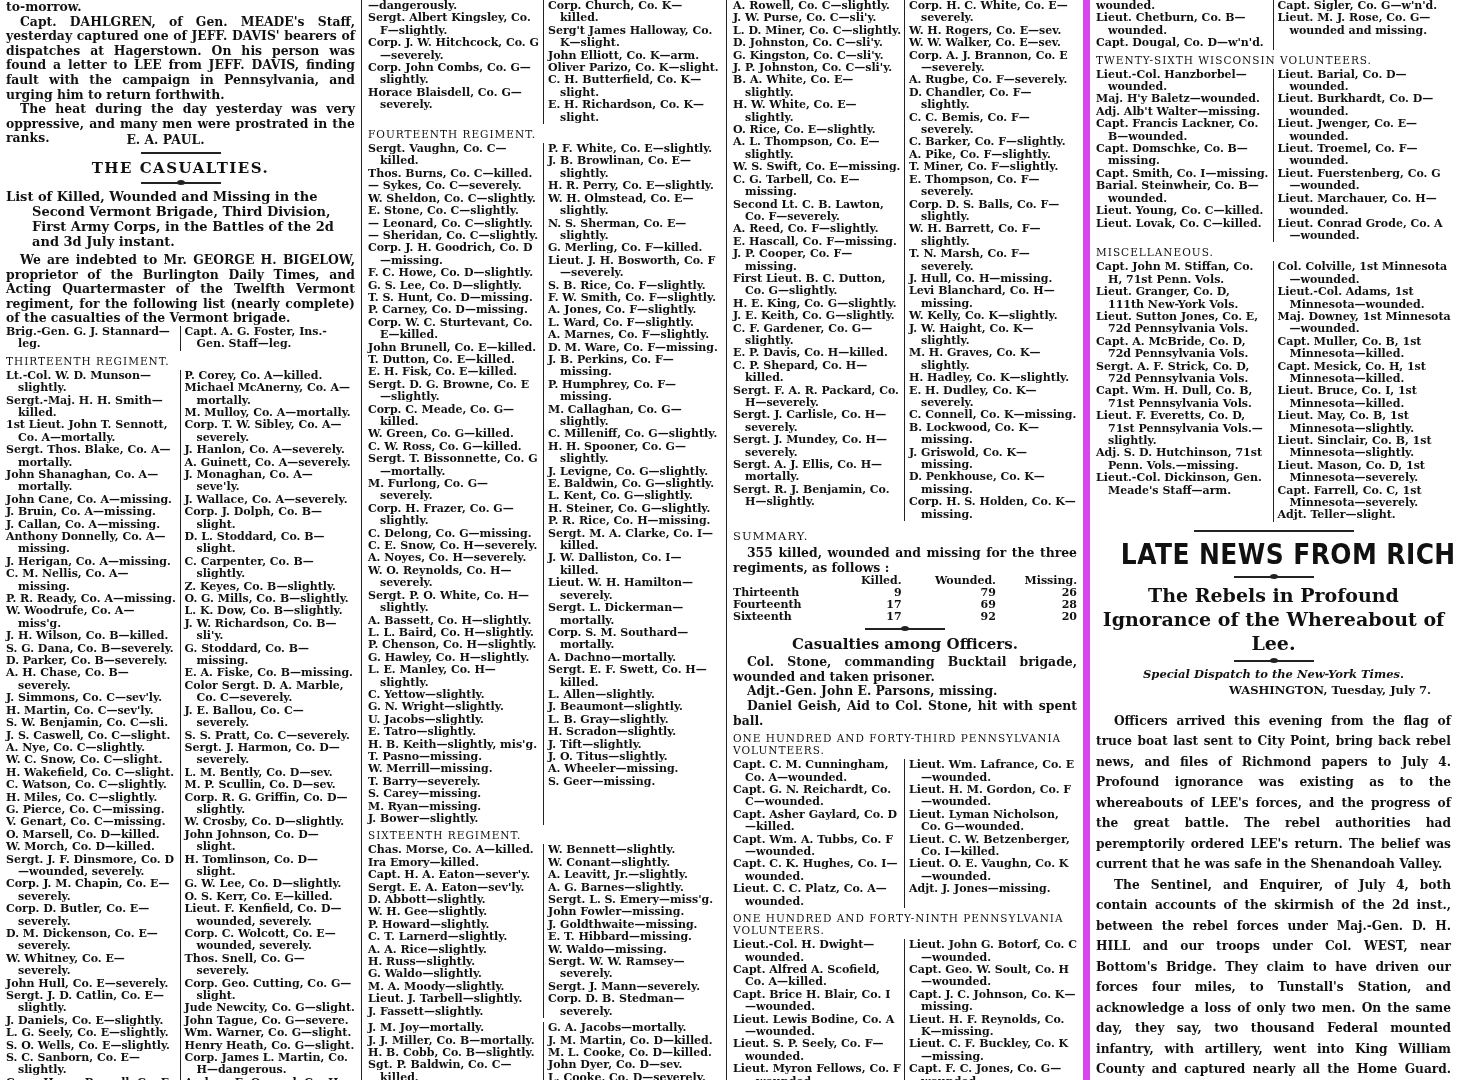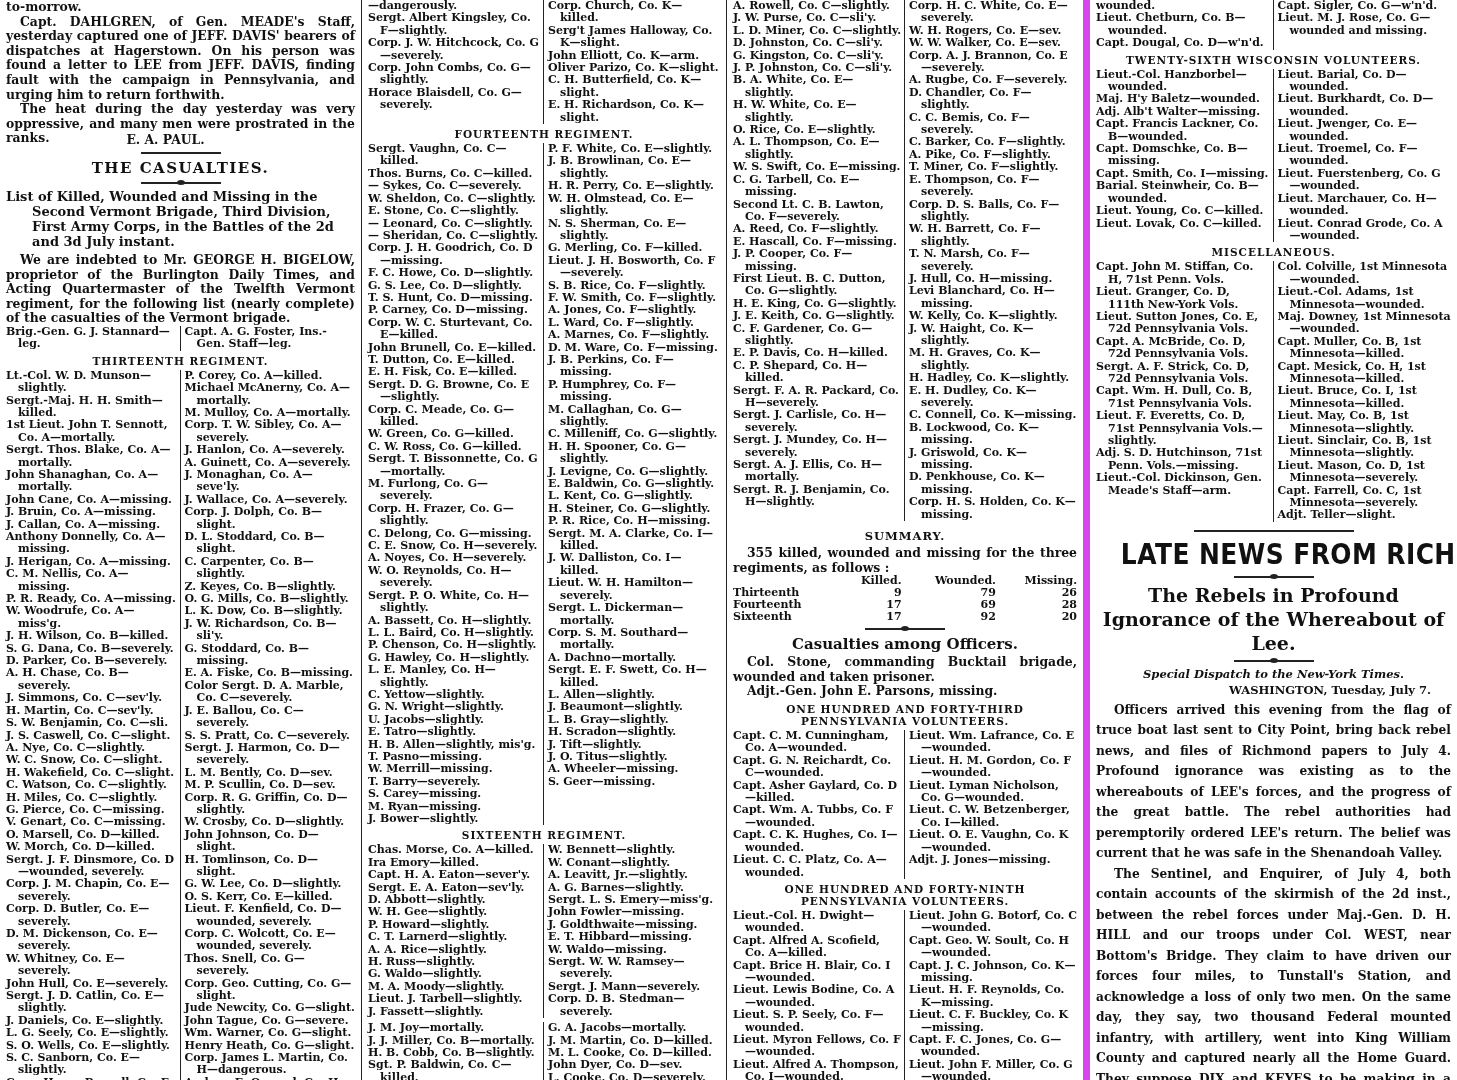--- a/index.html
+++ b/index.html
@@ -11,35 +11,35 @@
   .c2 { width:365px; border-right:1.5px solid #222; }
   .c3 { width:363px; border-right:7px solid #d946ef; }
   .c4 { width:367px; }
   .para { font-size:12.4px; line-height:14.6px; font-weight:bold; text-align:justify; margin:0; text-indent:14px; }
   .noind { text-indent:0; }
   .sig { text-align:center; font-size:12.4px; font-weight:bold; padding-right:30px; margin-top:-14px; }
   .rule { width:80px; margin:5px auto; border-top:2px solid #222; position:relative; }
   .rule.dot::after { content:""; position:absolute; left:36px; top:-4px; width:8px; height:5px; background:#222; border-radius:50%; }
   .h-casualties { text-align:center; font-size:15px; font-weight:bold; letter-spacing:1.5px; margin:2px 0; }
   .deck { font-size:13px; line-height:15px; font-weight:bold; margin:2px 0 4px 0; padding-left:26px; text-indent:-26px; }
-  .sec { text-align:center; font-size:10.5px; font-weight:bold; letter-spacing:1px; margin:4px 0 3px 0; }
+  .sec { font-size:10.5px; font-weight:normal; letter-spacing:1px; margin:4px 0 3px 0; }
   .pair { display:flex; }
   .pair > div { width:50%; box-sizing:border-box; }
   .pair > div:first-child { border-right:1px solid #222; padding-right:3px; }
   .pair > div:last-child { padding-left:4px; }
   .entry { font-size:11px; line-height:12.4px; font-weight:bold; padding-left:12px; text-indent:-12px; }
   .summary-table { width:100%; font-size:11px; font-weight:bold; border-collapse:collapse; }
   .summary-table td, .summary-table th { padding:0; line-height:12px; }
   .summary-table th { font-weight:bold; text-align:right; }
   .summary-table td.n { text-align:right; }
   .h-officers { text-align:center; font-size:15px; font-weight:bold; margin:2px 0; }
   .h-late { font-family:"DejaVu Sans","Liberation Sans",sans-serif; font-size:29px; font-weight:bold; letter-spacing:0.5px; text-align:center; margin:4px 0 2px 0; transform:scaleX(0.86); white-space:nowrap; }
   .h-rebels { font-size:19px; line-height:24px; font-weight:bold; text-align:center; margin:2px 0; }
   .byline { font-size:11.5px; font-style:italic; font-weight:bold; text-align:center; margin:4px 0 2px 0; }
-  .dateline { font-size:11.5px; font-weight:bold; text-align:right; padding-right:20px; margin-bottom:3px; }
+  .dateline { font-size:11.5px; font-weight:bold; text-align:right; padding-right:20px; margin-bottom:14px; }
   .story { font-size:12.2px; line-height:20.5px; font-weight:bold; text-align:justify; margin:0; text-indent:18px; }
 </style>
 </head>
 <body>
 
 <div class="page">
 
   <div class="col c1">
     <div class="para noind">to-morrow.</div>
     <p class="para">Capt. DAHLGREN, of Gen. MEADE's Staff, yesterday captured one of JEFF. DAVIS' bearers of dispatches at Hagerstown. On his person was found a letter to LEE from JEFF. DAVIS, finding fault with the campaign in Pennsylvania, and urging him to return forthwith.</p>
@@ -199,21 +199,21 @@
           <div class="entry">Sergt. P. O. White, Co. H—slightly.</div>
           <div class="entry">A. Bassett, Co. H—slightly.</div>
           <div class="entry">L. L. Baird, Co. H—slightly.</div>
           <div class="entry">P. Chenson, Co. H—slightly.</div>
           <div class="entry">G. Hawley, Co. H—slightly.</div>
           <div class="entry">L. E. Manley, Co. H—slightly.</div>
           <div class="entry">C. Yettow—slightly.</div>
           <div class="entry">G. N. Wright—slightly.</div>
           <div class="entry">U. Jacobs—slightly.</div>
           <div class="entry">E. Tatro—slightly.</div>
-          <div class="entry">H. B. Allen—slightly, mis'g.</div>
+          <div class="entry">H. B. Keith—slightly, mis'g.</div>
           <div class="entry">T. Pasno—missing.</div>
           <div class="entry">W. Merrill—missing.</div>
           <div class="entry">T. Barry—severely.</div>
           <div class="entry">S. Carey—missing.</div>
           <div class="entry">M. Ryan—missing.</div>
           <div class="entry">J. Bower—slightly.</div>
         </div>
       <div>
           <div class="entry">P. F. White, Co. E—slightly.</div>
           <div class="entry">J. B. Browlinan, Co. E—slightly.</div>
@@ -394,20 +394,21 @@
           <td class="n">17</td>
           <td class="n">92</td>
           <td class="n">20</td>
         </tr>
       </tbody>
     </table>
     <div class="rule dot"></div>
     <div class="h-officers">Casualties among Officers.</div>
     <p class="para">Col. Stone, commanding Bucktail brigade, wounded and taken prisoner.</p>
     <p class="para">Adjt.-Gen. John E. Parsons, missing.</p>
+    <p class="para">Daniel Geish, Aid to Col. Stone, hit with spent ball.</p>
     <div class="sec">ONE HUNDRED AND FORTY-THIRD PENNSYLVANIA VOLUNTEERS.</div>
     <div class="pair">
       <div>
           <div class="entry">Capt. C. M. Cunningham, Co. A—wounded.</div>
           <div class="entry">Capt. G. N. Reichardt, Co. C—wounded.</div>
           <div class="entry">Capt. Asher Gaylard, Co. D—killed.</div>
           <div class="entry">Capt. Wm. A. Tubbs, Co. F—wounded.</div>
           <div class="entry">Capt. C. K. Hughes, Co. I—wounded.</div>
           <div class="entry">Lieut. C. C. Platz, Co. A—wounded.</div>
         </div>

